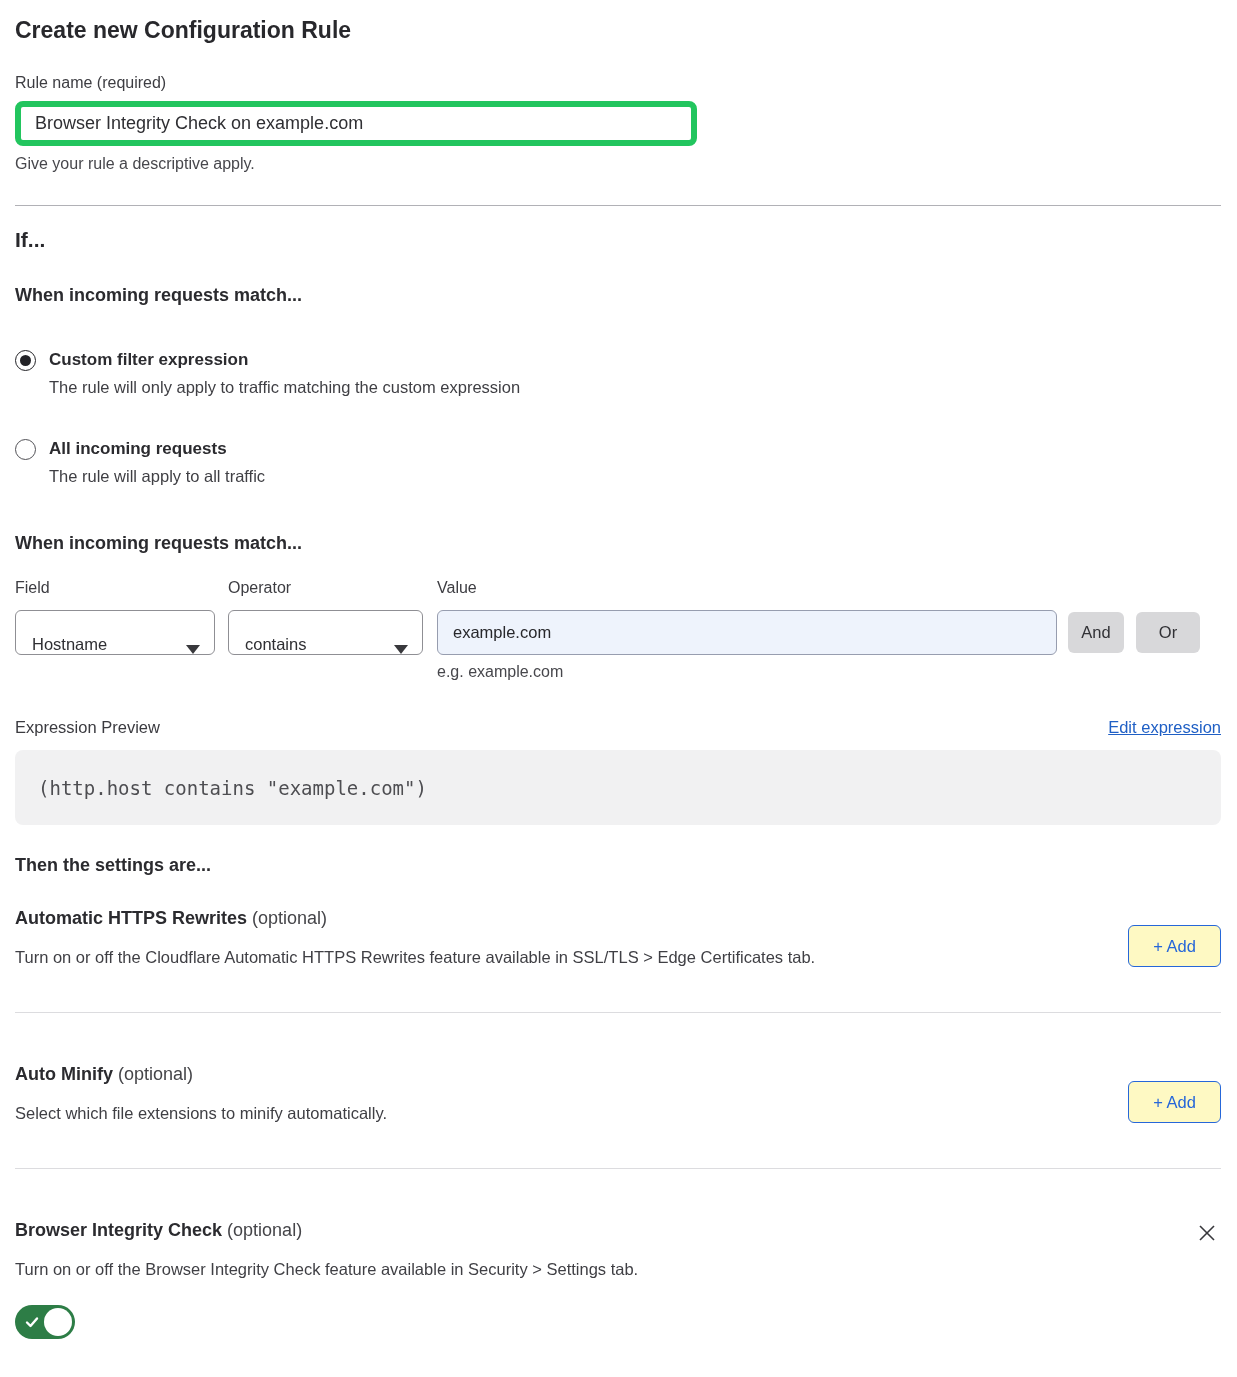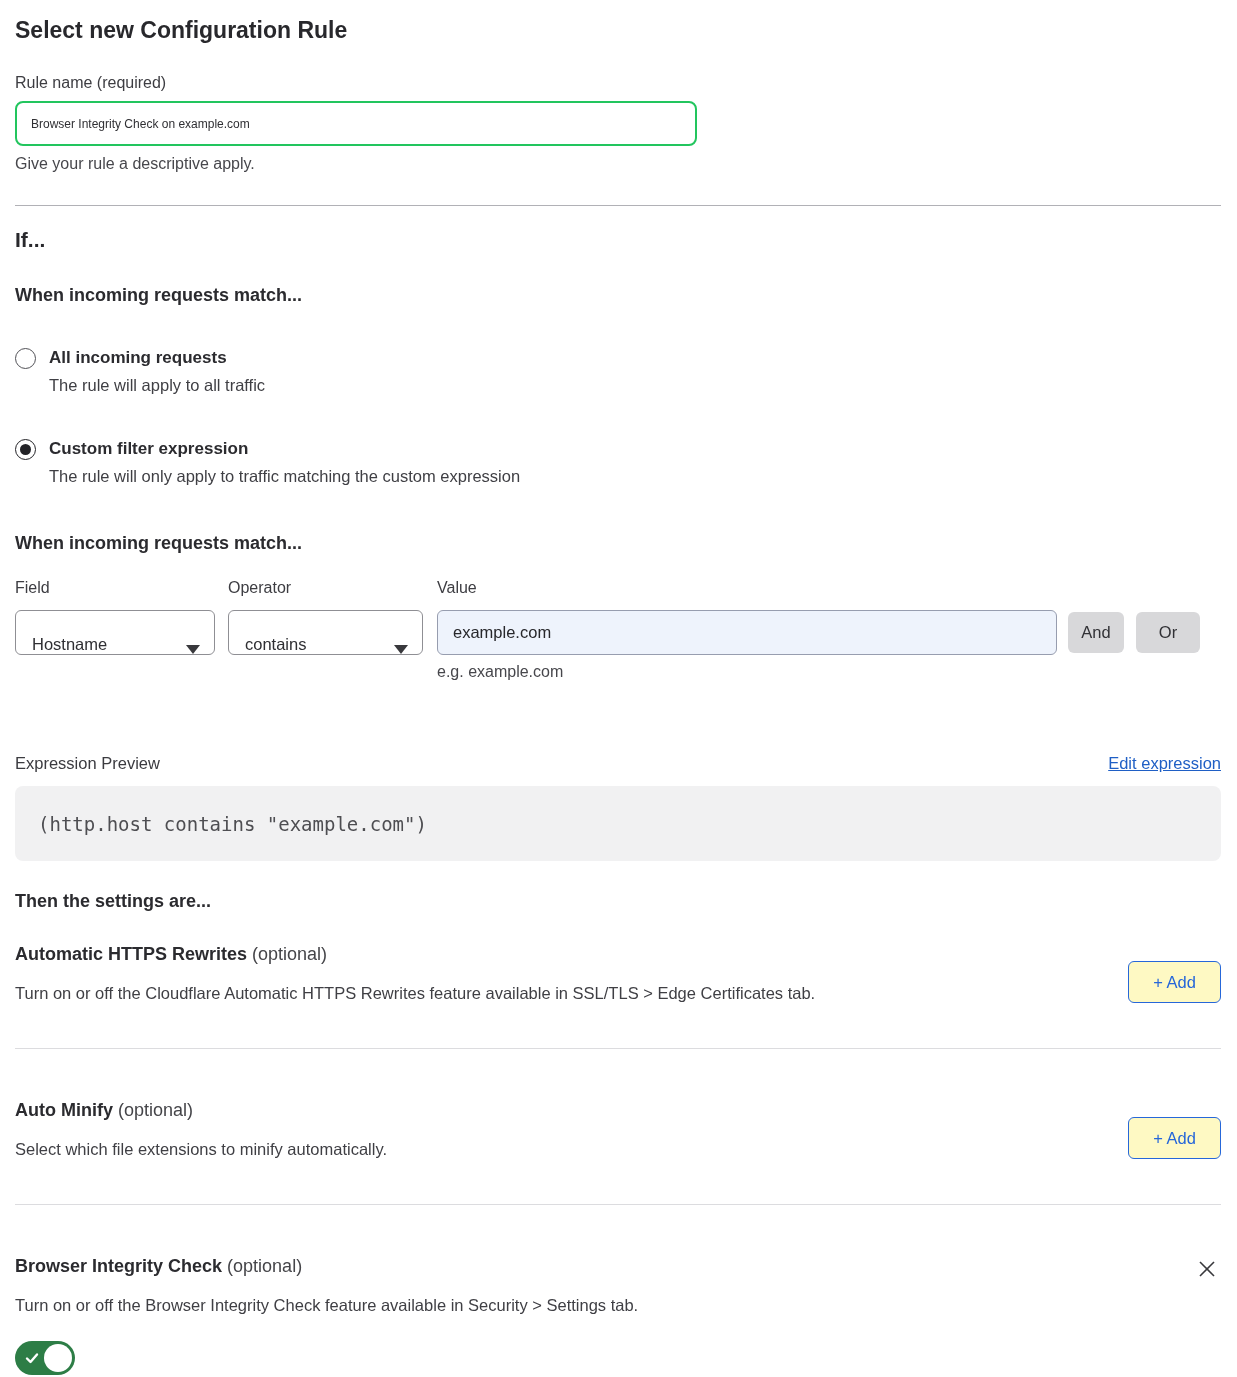--- a/index.html
+++ b/index.html
@@ -47,25 +47,25 @@
     line-height: 19px;
     color: #47474c;
   }
 
   
   .rule-name-input {
     display: block;
     margin-top: 9px;
     width: 682px;
     height: 45px;
-    border: 2px solid #22c55e;
+    border: 6px solid #22c55e;
     border-radius: 8px;
     padding: 0 14px;
     font-family: "Liberation Sans", "DejaVu Sans", sans-serif;
-    font-size: 12px;
+    font-size: 18px;
     color: #2f2f33;
     background: #ffffff;
     outline: none;
   }
   .rule-name-helper { margin-top: 8px; }
 
   
   hr.divider { border: none; height: 1px; }
   hr.strong { margin-top: 32px; background: #b1b1b6; }
   hr.light  { background: #dcdcdf; }
@@ -171,21 +171,21 @@
     font-family: "Liberation Sans", "DejaVu Sans", sans-serif;
     font-size: 16.5px;
     color: #323236;
     cursor: pointer;
   }
   .and-btn { width: 56px; margin-left: 11px; }
   .or-btn  { width: 64px; margin-left: 12px; }
 
   
   .preview-header {
-    margin-top: 73px;
+    margin-top: 37px;
     display: flex;
     align-items: baseline;
     justify-content: space-between;
   }
   .preview-label { font-size: 16.5px; color: #3b3b40; }
   .edit-link {
     font-size: 16.5px;
     color: #1f5fc5;
     text-decoration: underline;
     cursor: pointer;
@@ -276,44 +276,44 @@
   .toggle .check {
     position: absolute;
     left: 9px; top: 9px;
   }
 </style>
 </head>
 <body>
 
 <div class="page">
 
-  <h1 class="page-title">Select new Configuration Rule</h1>
+  <h1 class="page-title">Create new Configuration Rule</h1>
 
   <div class="field-label">Rule name (required)</div>
   <input class="rule-name-input" type="text" value="Browser Integrity Check on example.com" style="">
   <div class="helper rule-name-helper">Give your rule a descriptive apply.</div>
 
   <hr class="divider strong">
 
   <h2 class="h-if">If...</h2>
   <h3 class="h-sub match-heading-1">When incoming requests match...</h3>
+
+  <div class="radio-option second">
+    <span class="radio checked"></span>
+    <div class="radio-texts">
+      <div class="radio-label">Custom filter expression</div>
+      <div class="radio-desc">The rule will only apply to traffic matching the custom expression</div>
+    </div>
+  </div>
 
   <div class="radio-option first">
     <span class="radio"></span>
     <div class="radio-texts">
       <div class="radio-label">All incoming requests</div>
       <div class="radio-desc">The rule will apply to all traffic</div>
-    </div>
-  </div>
-
-  <div class="radio-option second">
-    <span class="radio checked"></span>
-    <div class="radio-texts">
-      <div class="radio-label">Custom filter expression</div>
-      <div class="radio-desc">The rule will only apply to traffic matching the custom expression</div>
     </div>
   </div>
 
   <h3 class="h-sub match-heading-2">When incoming requests match...</h3>
 
   <div class="builder-row">
     <div class="field-col">
       <div class="col-label">Field</div>
       <div class="select">
         <span>Hostname</span>

